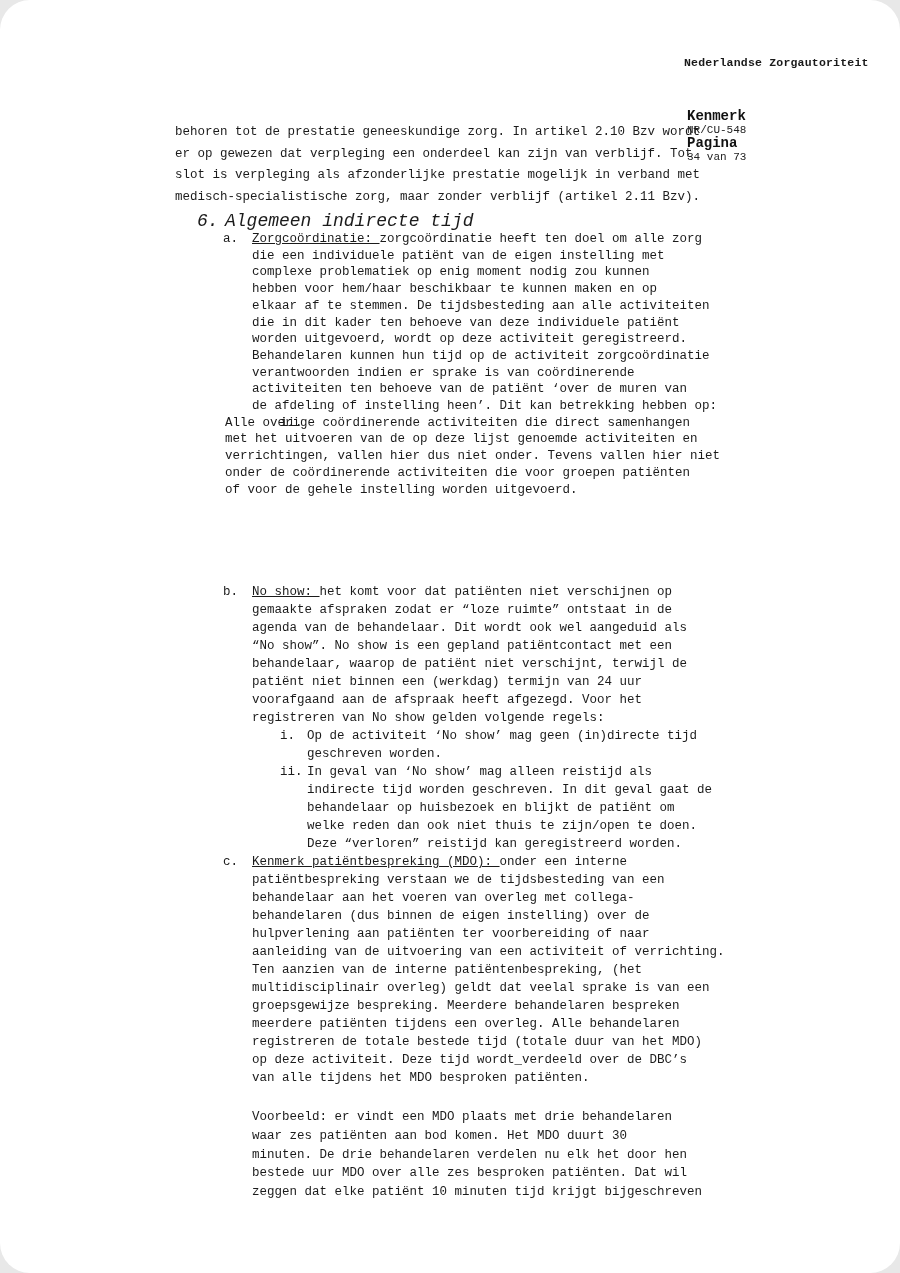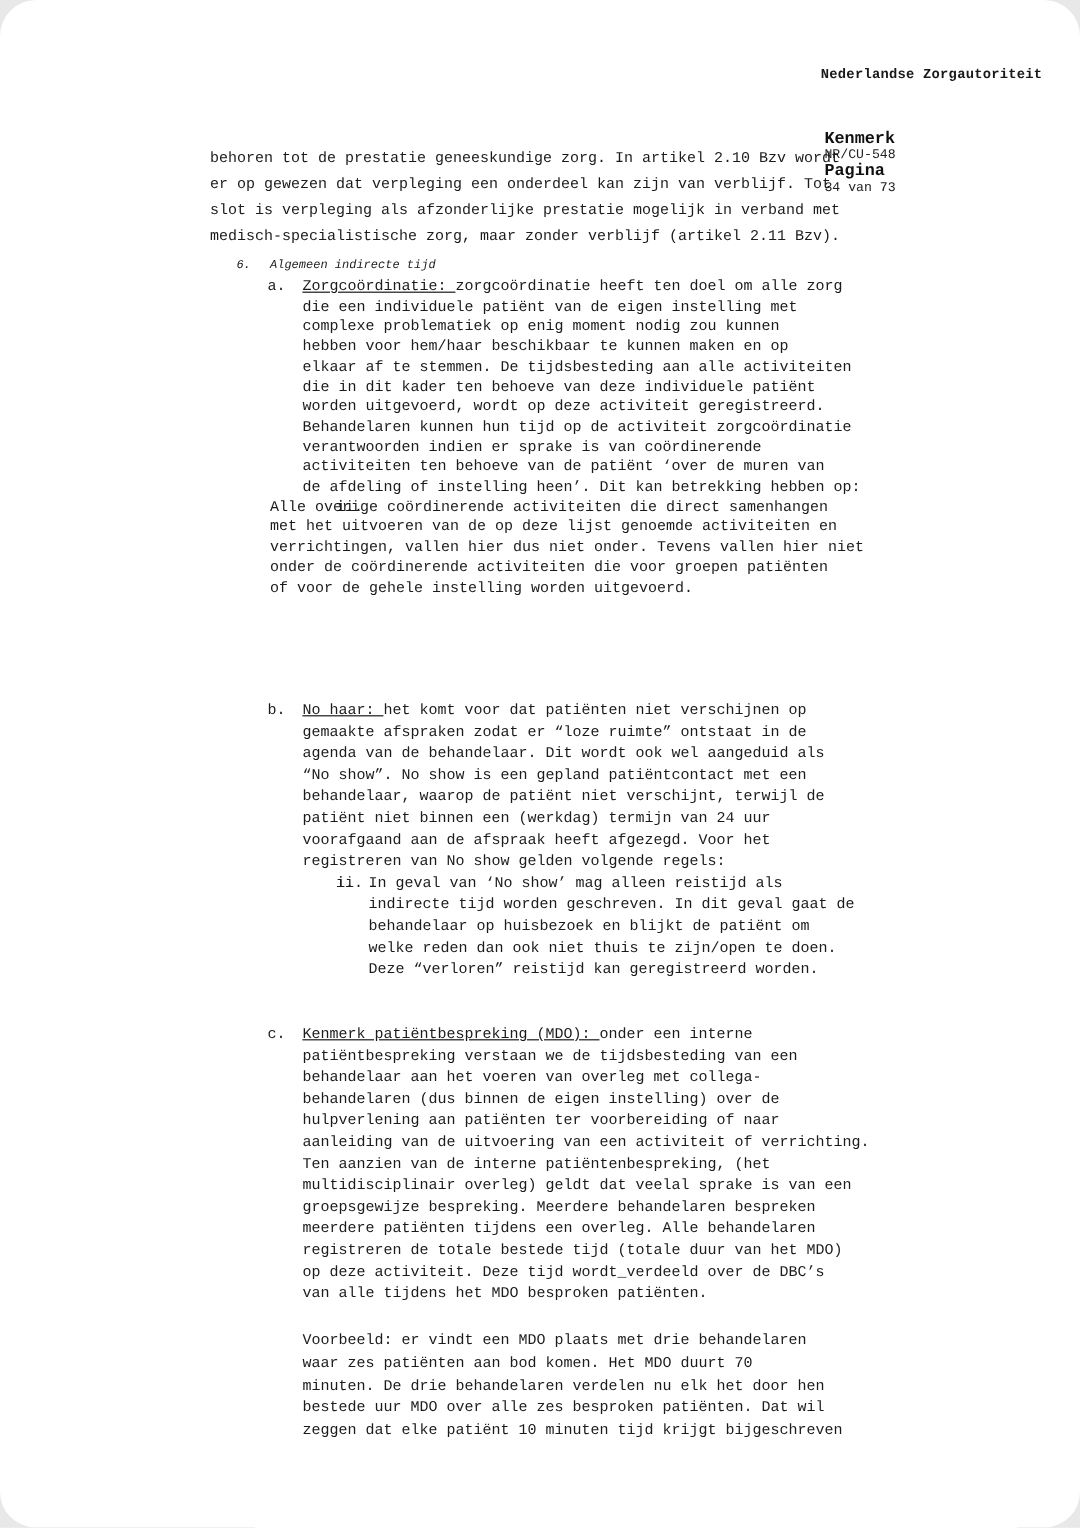--- a/index.html
+++ b/index.html
@@ -29,21 +29,21 @@
 
   
   .intro {
     position:absolute; left:175px; top:122px;
     font-size:12.5px; line-height:21.6px;
   }
 
   
   .heading {
     position:absolute; left:197px; top:213px;
-    font-size:10px; font-style:italic; line-height:17px;
+    font-size:18px; font-style:italic; line-height:17px;
   }
   .hnum { display:inline-block; width:28px; }
 
   
   .block { position:absolute; left:223px; font-size:12.5px; }
   .lh167 { line-height:16.7px; }
   .lh180 { line-height:18px; }
   .item { position:relative; padding-left:29px; }
   .mk { position:absolute; left:0; top:0; }
   .lead { text-decoration:underline; }
@@ -102,30 +102,32 @@
     <div class="after pre">Alle overige coördinerende activiteiten die direct samenhangen
 met het uitvoeren van de op deze lijst genoemde activiteiten en
 verrichtingen, vallen hier dus niet onder. Tevens vallen hier niet
 onder de coördinerende activiteiten die voor groepen patiënten
 of voor de gehele instelling worden uitgevoerd.</div>
   </div>
 
   <div class="block lh180" style="top:583px;">
     <div class="item">
         <span class="mk">b.</span>
-        <div class="ib pre"><span class="lead">No haar: </span><span>het komt voor dat patiënten niet verschijnen op
+        <div class="ib pre"><span class="lead">No show: </span><span>het komt voor dat patiënten niet verschijnen op
 gemaakte afspraken zodat er “loze ruimte” ontstaat in de
 agenda van de behandelaar. Dit wordt ook wel aangeduid als
 “No show”. No show is een gepland patiëntcontact met een
 behandelaar, waarop de patiënt niet verschijnt, terwijl de
 patiënt niet binnen een (werkdag) termijn van 24 uur
 voorafgaand aan de afspraak heeft afgezegd. Voor het
 registreren van No show gelden volgende regels:</span></div>
         <div class="sub">
           <span class="mk2">i.</span>
+          <div class="pre">Op de activiteit ‘No show’ mag geen (in)directe tijd
+geschreven worden.</div>
         </div>
         <div class="sub">
           <span class="mk2">ii.</span>
           <div class="pre">In geval van ‘No show’ mag alleen reistijd als
 indirecte tijd worden geschreven. In dit geval gaat de
 behandelaar op huisbezoek en blijkt de patiënt om
 welke reden dan ook niet thuis te zijn/open te doen.
 Deze “verloren” reistijd kan geregistreerd worden.</div>
         </div>
       </div>
@@ -144,18 +146,18 @@
 multidisciplinair overleg) geldt dat veelal sprake is van een
 groepsgewijze bespreking. Meerdere behandelaren bespreken
 meerdere patiënten tijdens een overleg. Alle behandelaren
 registreren de totale bestede tijd (totale duur van het MDO)
 op deze activiteit. Deze tijd wordt_verdeeld over de DBC’s
 van alle tijdens het MDO besproken patiënten.</span></div>
       </div>
   </div>
 
   <div class="example pre">Voorbeeld: er vindt een MDO plaats met drie behandelaren
-waar zes patiënten aan bod komen. Het MDO duurt 70
+waar zes patiënten aan bod komen. Het MDO duurt 30
 minuten. De drie behandelaren verdelen nu elk het door hen
 bestede uur MDO over alle zes besproken patiënten. Dat wil
 zeggen dat elke patiënt 10 minuten tijd krijgt bijgeschreven</div>
 
 </div>
 
 </body></html>

